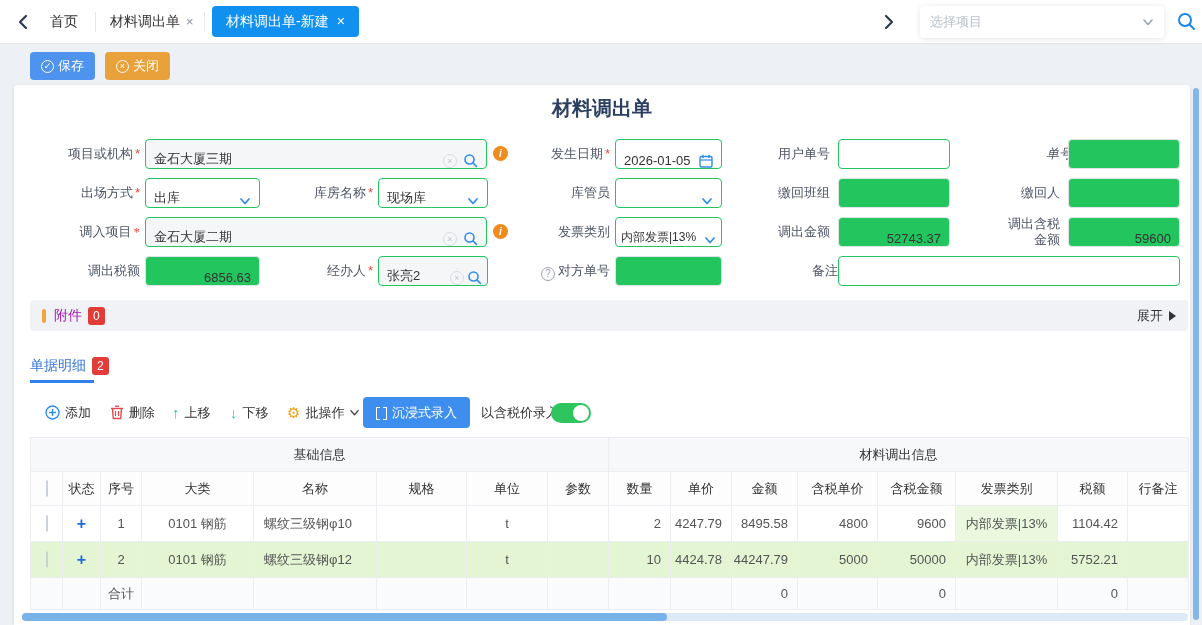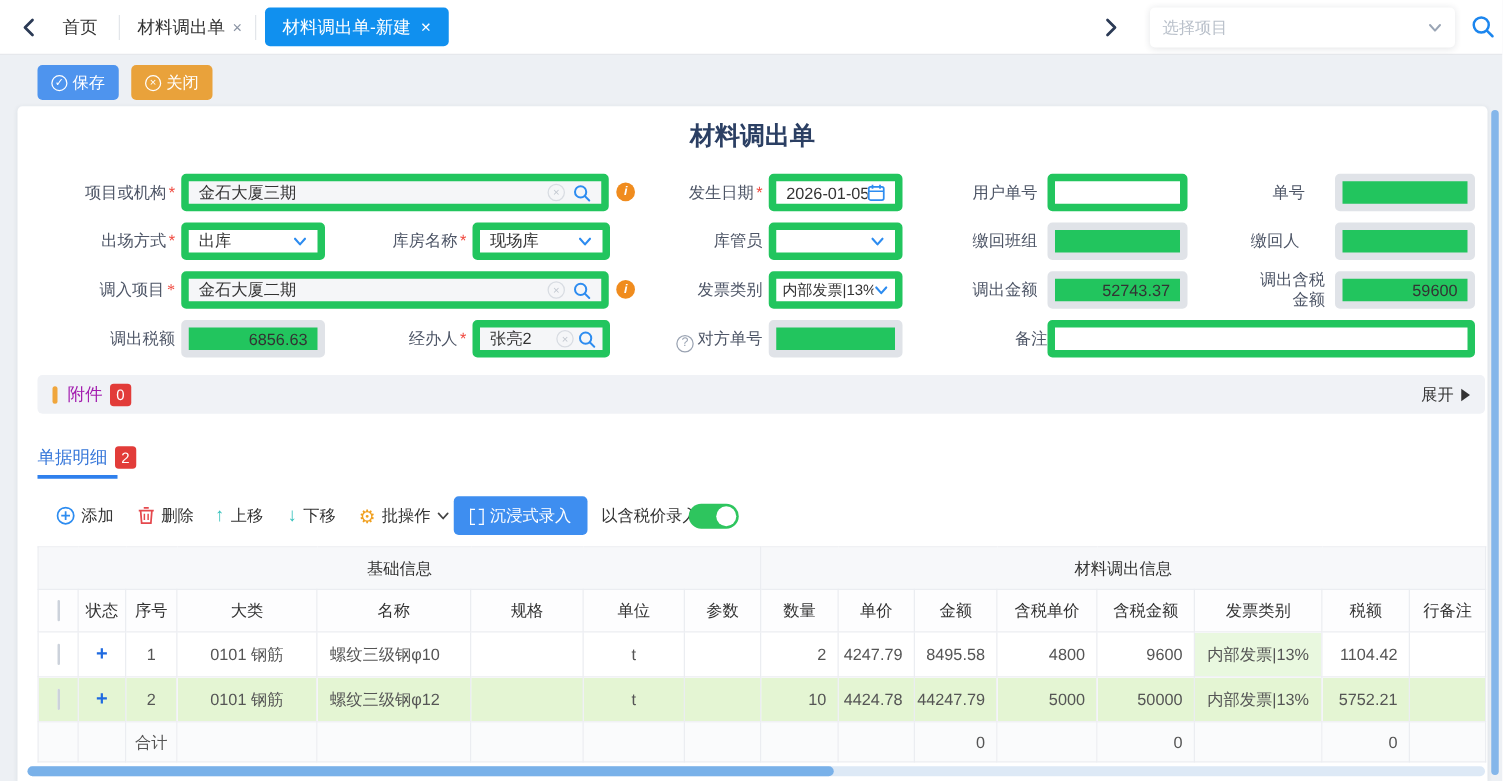--- a/index.html
+++ b/index.html
@@ -23,21 +23,21 @@
   .btn-save { left:30px; background:#4e94ee; }
   .btn-close { left:105px; background:#e9a23b; }
 
   
   .card { position:absolute; left:14px; top:85px; width:1176px; height:540px; background:#fff; border-radius:4px 4px 0 0; box-shadow:0 1px 4px rgba(31,45,61,.08); }
   .doc-title { position:absolute; left:14px; top:95px; width:1176px; text-align:center; font-size:20px; font-weight:bold; color:#2b3f63; }
 
   
   .f-lbl { position:absolute; height:30px; line-height:30px; font-size:13px; color:#4d5566; text-align:right; }
   .ast { color:#f0483e; margin-left:2px; }
-  .f-inp { position:absolute; height:30px; border:6px solid #22c55e; border-radius:4px; background:#fff; font-size:13px; color:#333; display:flex; align-items:center; padding:0 8px; }
+  .f-inp { position:absolute; height:30px; border:1px solid #22c55e; border-radius:4px; background:#fff; font-size:13px; color:#333; display:flex; align-items:flex-end; padding:0 8px; }
   .f-inp .val { flex:1; white-space:nowrap; overflow:hidden; }
   .gray { background:#f5f6f8; }
   .dis { background:#22c55e; border-color:#e0e3e8; }
   .dis .val { text-align:right; }
   .icon { display:inline-flex; align-items:center; justify-content:center; }
   .clear-ic { width:14px; height:14px; border:1px solid #d8dce2; border-radius:50%; color:#c0c6ce; font-size:9px; line-height:1; margin-right:6px; }
   .info-ic { position:absolute; width:15px; height:15px; border-radius:50%; background:#f08c1e; color:#fff; font-size:10px; font-weight:bold; font-style:italic; display:flex; align-items:center; justify-content:center; }
   .q-ic { display:inline-flex; width:14px; height:14px; border:1px solid #9aa3b2; border-radius:50%; color:#9aa3b2; font-size:10px; align-items:center; justify-content:center; margin-right:3px; vertical-align:-2px; }
 
   
@@ -162,21 +162,21 @@
           <line x1="1" y1="6" x2="13" y2="6" stroke="#2d8cf0" stroke-width="1.2"></line>
         </svg>
       </span>
   </div>
 
   <div class="f-lbl" style="left:750px; top:139px; width:80px;">用户单号</div>
   <div class="f-inp" style="left:838px; top:139px; width:112px;">
       <span class="val"></span>
     </div>
 
-  <div class="f-lbl" style="left:964px; top:139px; width:80px;">单号</div>
+  <div class="f-lbl" style="left:992px; top:139px; width:80px;font-style:italic;">单号</div>
   <div class="f-inp dis" style="left:1068px; top:139px; width:112px;">
       <span class="val"></span>
     </div>
 
   <div class="f-lbl" style="left:30px; top:178px; width:110px;"><span>出场方式</span><span class="ast">*</span></div>
   <div class="f-inp" style="left:145px; top:178px; width:115px;">
     <span class="val">出库</span>
     <span class="icon">
         <svg width="12" height="12" viewBox="0 0 12 12">
           <polyline points="2,4 6,8.5 10,4" fill="none" stroke="#2d8cf0" stroke-width="1.7" stroke-linecap="round" stroke-linejoin="round"></polyline>
@@ -202,21 +202,21 @@
           <polyline points="2,4 6,8.5 10,4" fill="none" stroke="#2d8cf0" stroke-width="1.7" stroke-linecap="round" stroke-linejoin="round"></polyline>
         </svg>
       </span>
   </div>
 
   <div class="f-lbl" style="left:750px; top:178px; width:80px;">缴回班组</div>
   <div class="f-inp dis" style="left:838px; top:178px; width:112px;">
       <span class="val"></span>
     </div>
 
-  <div class="f-lbl" style="left:980px; top:178px; width:80px;text-align:center;">缴回人</div>
+  <div class="f-lbl" style="left:980px; top:178px; width:80px;">缴回人</div>
   <div class="f-inp dis" style="left:1068px; top:178px; width:112px;">
       <span class="val"></span>
     </div>
 
   <div class="f-lbl" style="left:30px; top:217px; width:110px;font-family:Liberation Serif, serif;"><span>调入项目</span><span class="ast">*</span></div>
   <div class="f-inp gray" style="left:145px; top:217px; width:342px;">
     <span class="val">金石大厦二期</span>
     <span class="icon clear-ic">×</span>
     <span class="icon">
         <svg width="15" height="15" viewBox="0 0 15 15">

